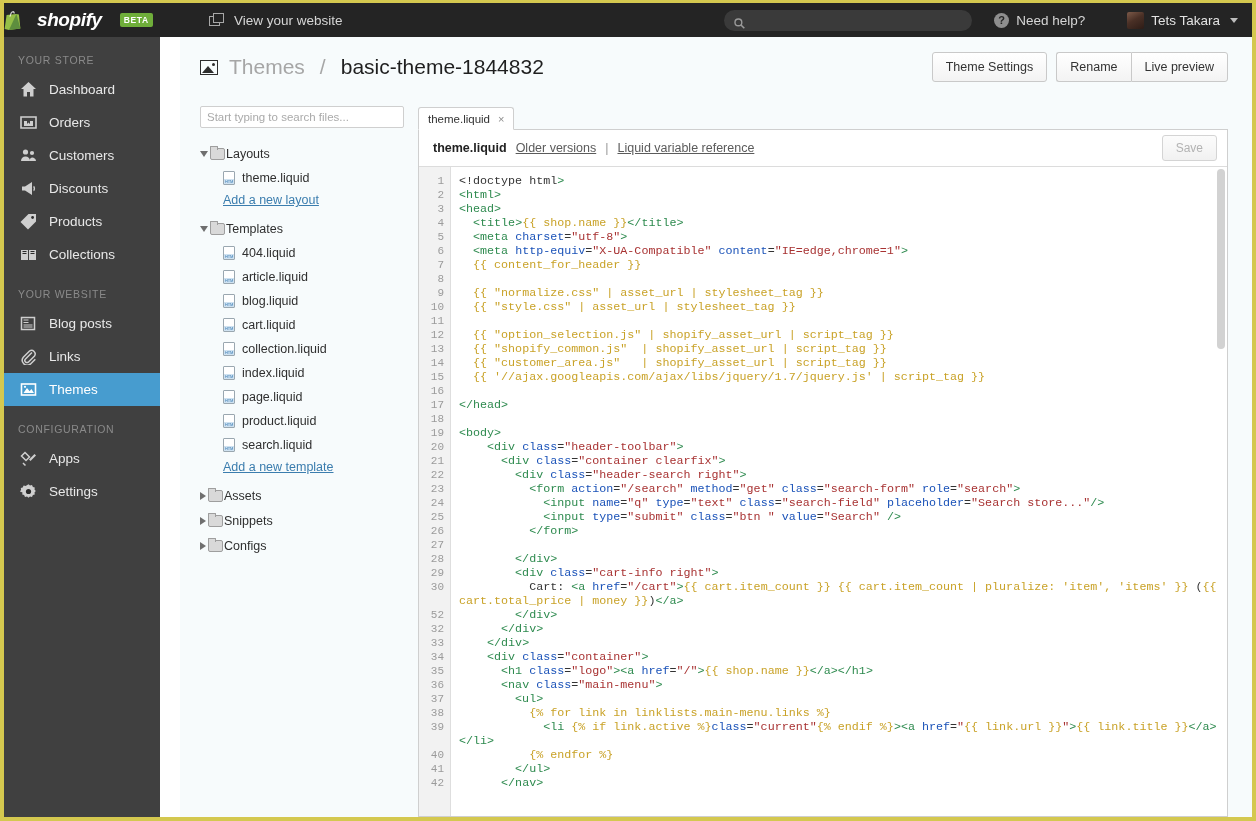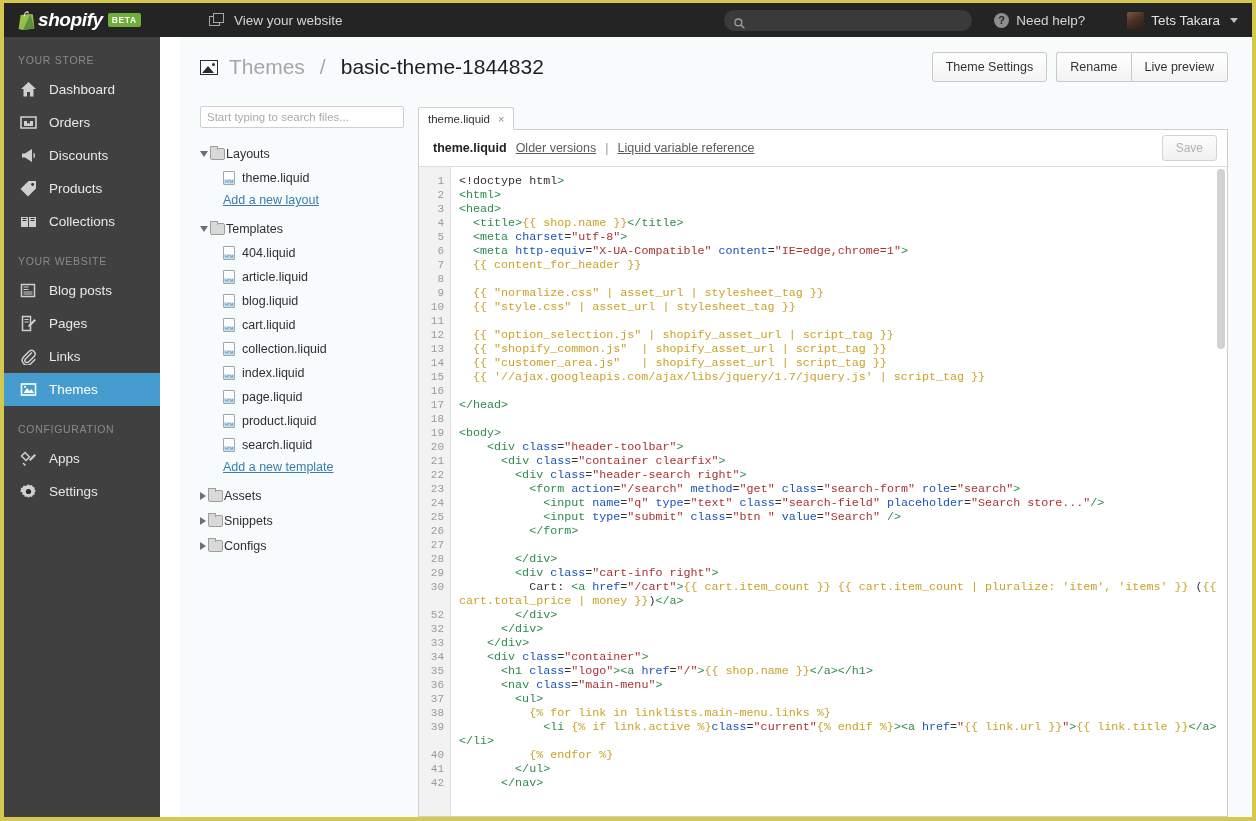--- a/index.html
+++ b/index.html
@@ -19,21 +19,21 @@
   }
 
   
   .topbar {
     position: absolute; left: 0; top: 0; right: 0; height: 34px;
     background: #242424;
     display: flex; align-items: center;
   }
   .topbar-left {
     width: 176px; height: 34px; display: flex; align-items: center;
-    padding-left: 14px; gap: 3px;
+    gap: 16px;
   }
   .shopify-bag { width: 17px; height: 19px; flex: none; position: relative; }
   .shopify-word {
     color: #fff; font-size: 19px; font-weight: bold; font-style: italic;
     letter-spacing: -0.4px; font-family: "Liberation Sans", sans-serif;
   }
   .beta-badge {
     background: #6fae3a; color: #fff; font-size: 8.5px; font-weight: bold;
     padding: 2px 4px 2px 4px; border-radius: 2px; letter-spacing: 0.6px;
     margin-left: 2px;
@@ -320,20 +320,31 @@
           <svg width="17" height="17" viewBox="0 0 17 17">
               <path d="M1 3h15v11H1Z" fill="none" stroke="#cfcfcf" stroke-width="1.6"></path>
               <path d="M4 7h3v3l1.5-1.5L10 10V7h3v5H4Z" fill="#cfcfcf"></path>
             </svg>
         </span>
         <span>Orders</span>
       </div>
       <div class="side-item">
         <span class="side-ico">
           <svg width="17" height="17" viewBox="0 0 17 17">
+              <circle cx="5.5" cy="5" r="2.6" fill="#cfcfcf"></circle>
+              <circle cx="12" cy="6" r="2.1" fill="#cfcfcf"></circle>
+              <path d="M1 14c0-3 2-4.5 4.5-4.5S10 11 10 14Z" fill="#cfcfcf"></path>
+              <path d="M9.5 14c0-2.4 1.3-3.6 2.8-3.6S16 11.6 16 14Z" fill="#cfcfcf"></path>
+            </svg>
+        </span>
+        <span>Customers</span>
+      </div>
+      <div class="side-item">
+        <span class="side-ico">
+          <svg width="17" height="17" viewBox="0 0 17 17">
               <path d="M2 6.5h3L12 2v13L5 10.5H2Z" fill="#cfcfcf"></path>
               <path d="M13.5 6.5c1.2.6 1.2 3.4 0 4" stroke="#cfcfcf" stroke-width="1.4" fill="none"></path>
             </svg>
         </span>
         <span>Discounts</span>
       </div>
       <div class="side-item">
         <span class="side-ico">
           <svg width="17" height="17" viewBox="0 0 17 17">
               <path d="M8.5 1H16v7.5L8 16.5 .5 9Z" fill="#cfcfcf"></path>
@@ -357,30 +368,20 @@
     <div>
       <div class="side-section">YOUR WEBSITE</div>
       <div class="side-item">
         <span class="side-ico">
           <svg width="17" height="17" viewBox="0 0 17 17">
               <rect x="1.5" y="2.5" width="13" height="12" fill="none" stroke="#cfcfcf" stroke-width="1.5"></rect>
               <path d="M3.5 5h5M3.5 7.5h5M3.5 10h9M3.5 12h9" stroke="#cfcfcf" stroke-width="1.2"></path>
             </svg>
         </span>
         <span>Blog posts</span>
-      </div>
-      <div class="side-item">
-        <span class="side-ico">
-          <svg width="17" height="17" viewBox="0 0 17 17">
-              <path d="M2.5 1.5h8v14h-8Z" fill="none" stroke="#cfcfcf" stroke-width="1.5"></path>
-              <path d="M4.5 4.5h4M4.5 7h4" stroke="#cfcfcf" stroke-width="1.2"></path>
-              <path d="M14.5 4 16 5.5 10 11.5l-2 .6.6-2Z" fill="#cfcfcf"></path>
-            </svg>
-        </span>
-        <span>Pages</span>
       </div>
       <div class="side-item">
         <span class="side-ico">
           <svg width="17" height="17" viewBox="0 0 17 17">
               <path d="M12 4.5 5.5 11a2.1 2.1 0 0 0 3 3l6-6a3.6 3.6 0 0 0-5-5l-6.2 6.2a5 5 0 0 0 7 7l5-5" fill="none" stroke="#cfcfcf" stroke-width="1.5"></path>
             </svg>
         </span>
         <span>Links</span>
       </div>
       <div class="side-item active">

